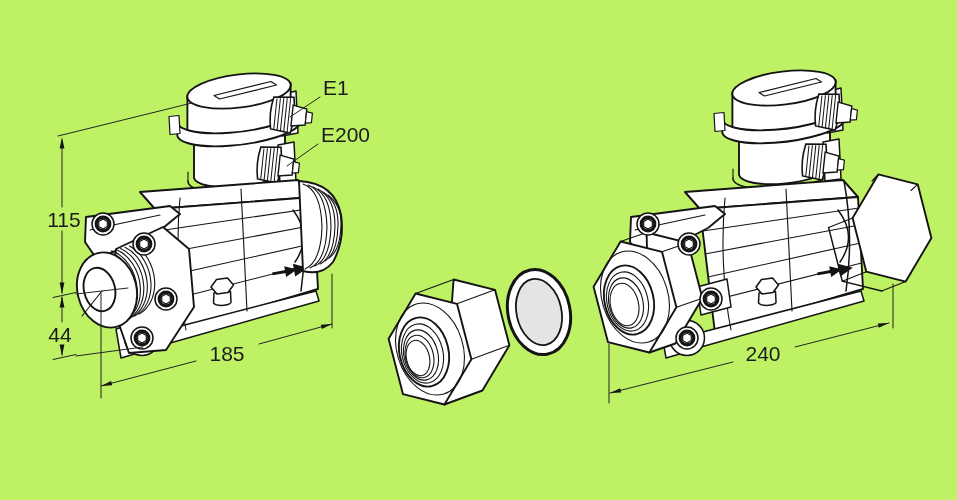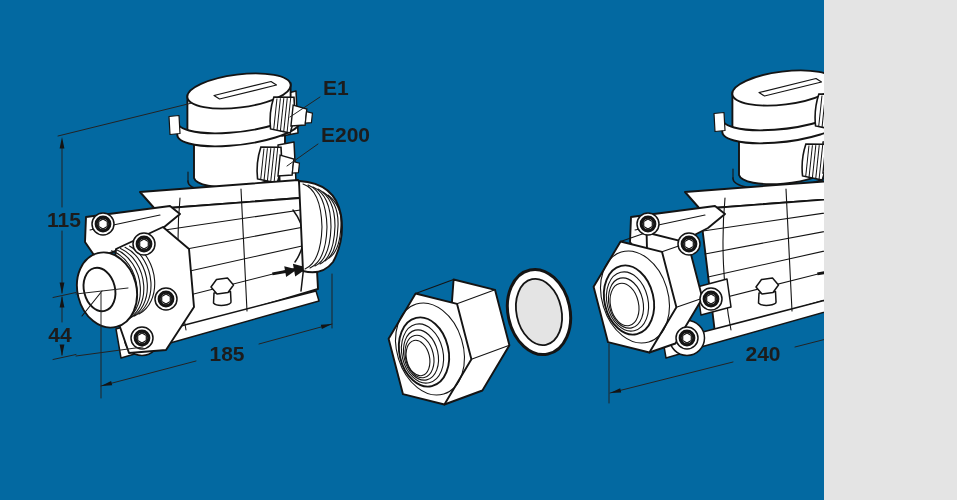--- a/index.html
+++ b/index.html
@@ -1,17 +1,17 @@
 <!DOCTYPE html>
 <html><head>
 <meta charset="utf-8">
 <style>
   html,body{margin:0;padding:0;}
   body{background:#e4e4e4;font-family:"Liberation Sans",sans-serif;}
-  .stage{position:relative;width:824px;height:500px;background:#0369a1;overflow:hidden;font-weight:bold;}
+  .stage{position:relative;width:957px;height:500px;background:#bef264;overflow:hidden;}
   svg{display:block}
   svg .fw{fill:#ffffff;stroke:#141414;stroke-width:1.9;stroke-linejoin:round}
   svg .fwm{fill:#ffffff;stroke:#141414;stroke-width:1.5;stroke-linejoin:round}
   svg .fwt{fill:#ffffff;stroke:#141414;stroke-width:1.2;stroke-linejoin:round}
   svg .thin{fill:none;stroke:#141414;stroke-width:1.1;stroke-linecap:round}
   svg .med{fill:none;stroke:#141414;stroke-width:1.5;stroke-linecap:round}
   svg .dim{fill:none;stroke:#232323;stroke-width:1;stroke-linecap:round}
   svg .arr{fill:#141414;stroke:none}
   svg text.t{font-family:"Liberation Sans",sans-serif;font-size:21px;fill:#1c1c1c}
 </style>

